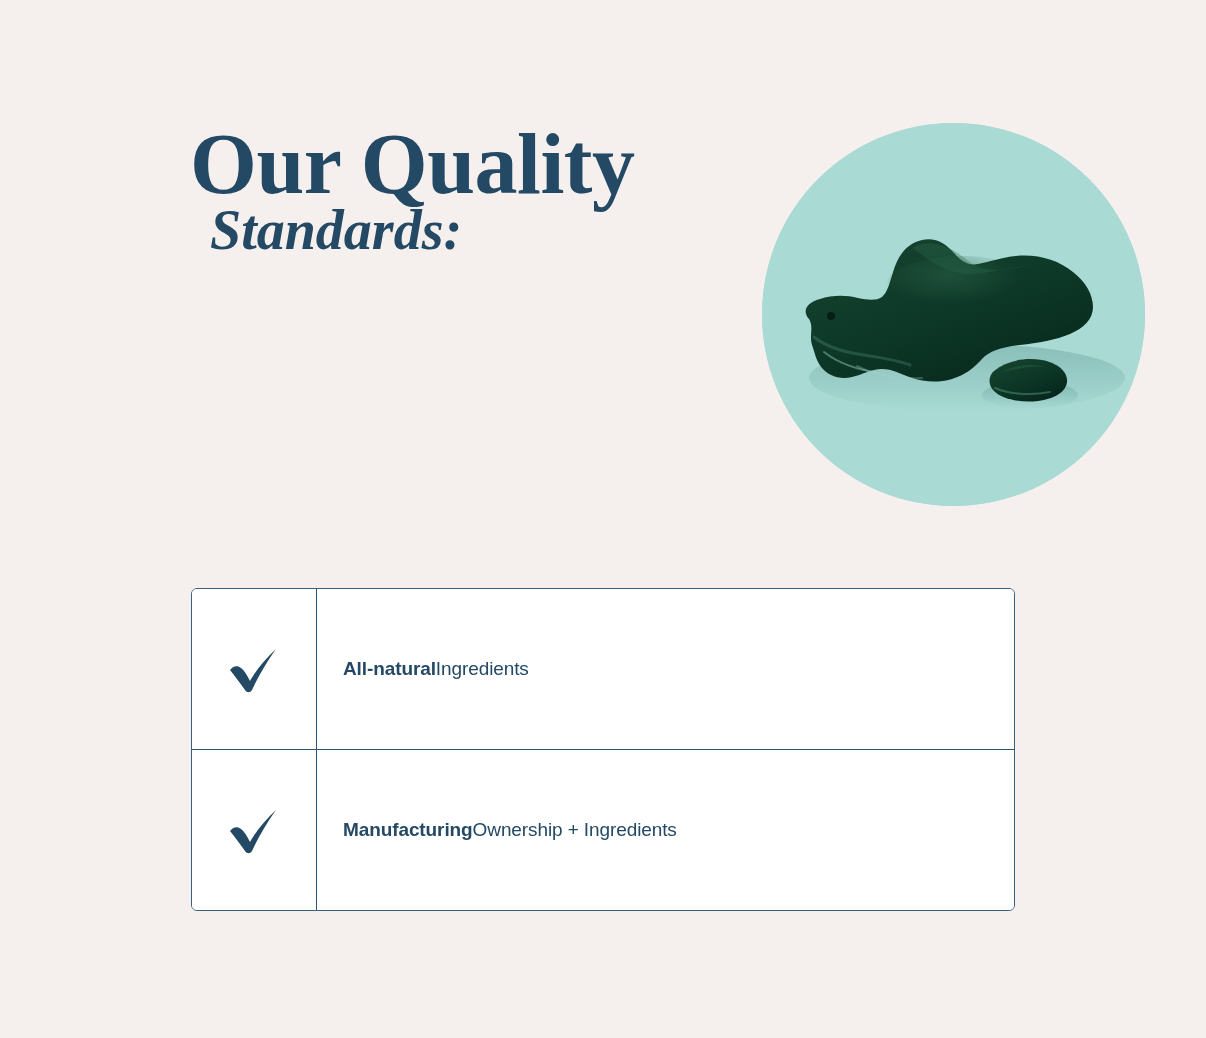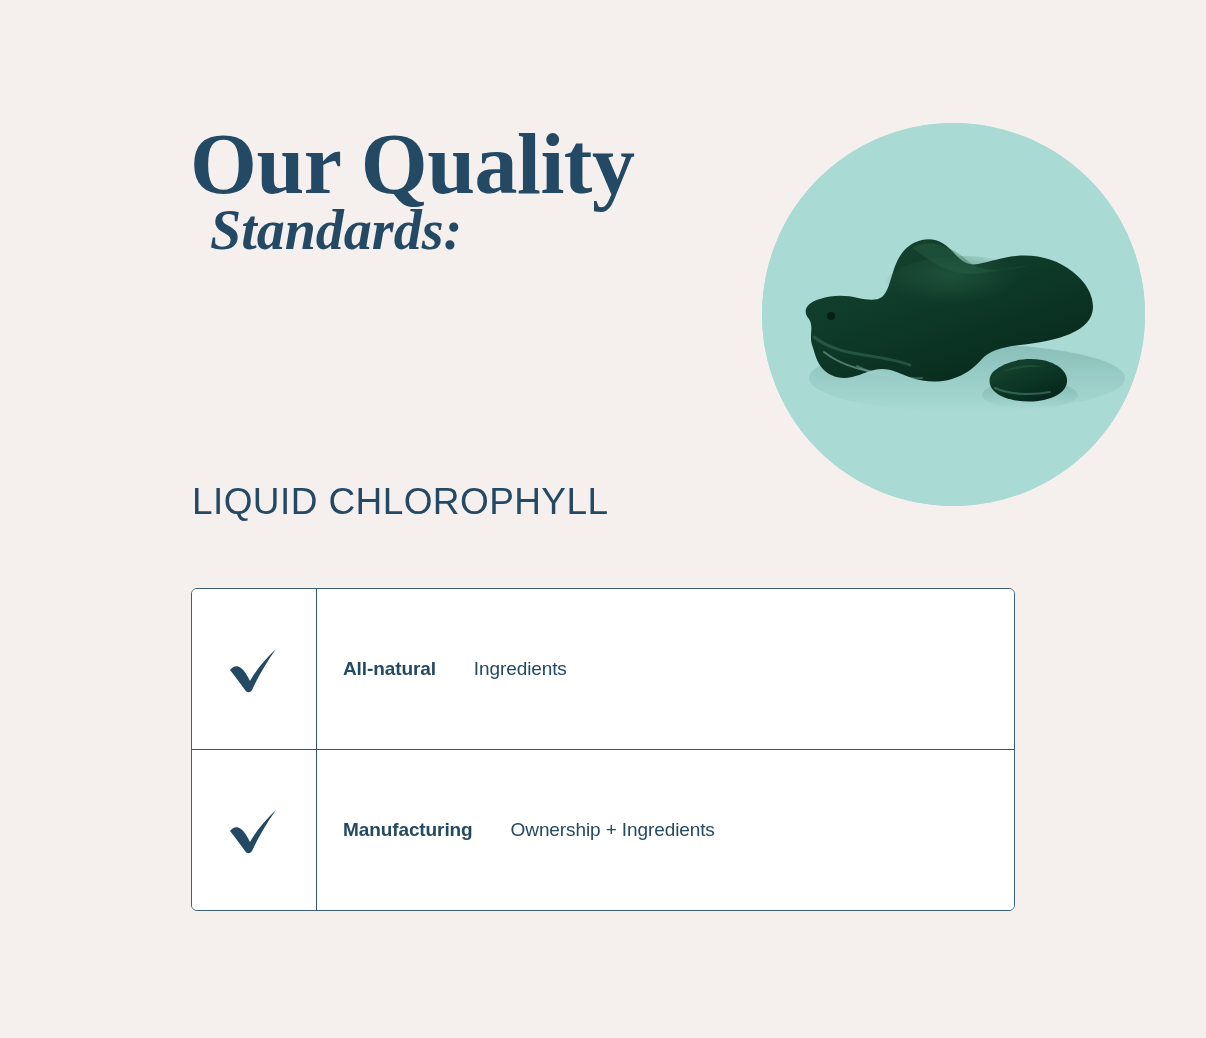--- a/index.html
+++ b/index.html
@@ -117,33 +117,32 @@
     padding-left: 26px;
     color: #244964;
     font-size: 19px;
     font-weight: 400;
     letter-spacing: -0.1px;
     line-height: 1.2;
     white-space: nowrap;
   }
   .text-cell.indent { padding-left: 36px; }
   .text-cell .strong { font-weight: 700; }
-  .text-cell .rest { font-weight: 400; padding-left: 38px; }
+  .text-cell .rest { font-weight: 400; }
 </style>
 </head>
 <body>
 
 <div class="canvas">
 
   <h1 class="headline">
     <span class="headline-line1">Our Quality</span>
     <span class="headline-line2">Standards:</span>
   </h1>
 
-  <div class="product-label">LIQUID CHLOROPHYLL</div>
 
   <div class="hero-circle">
     <svg viewBox="0 0 383 383" xmlns="http://www.w3.org/2000/svg">
       <defs>
         <linearGradient id="blobGrad" x1="0.15" y1="0.05" x2="0.8" y2="1">
           <stop offset="0%" stop-color="#16422F"></stop>
           <stop offset="42%" stop-color="#0E3A29"></stop>
           <stop offset="100%" stop-color="#07291D"></stop>
         </linearGradient>
         <linearGradient id="blobGrad2" x1="0.1" y1="0" x2="0.9" y2="1">

